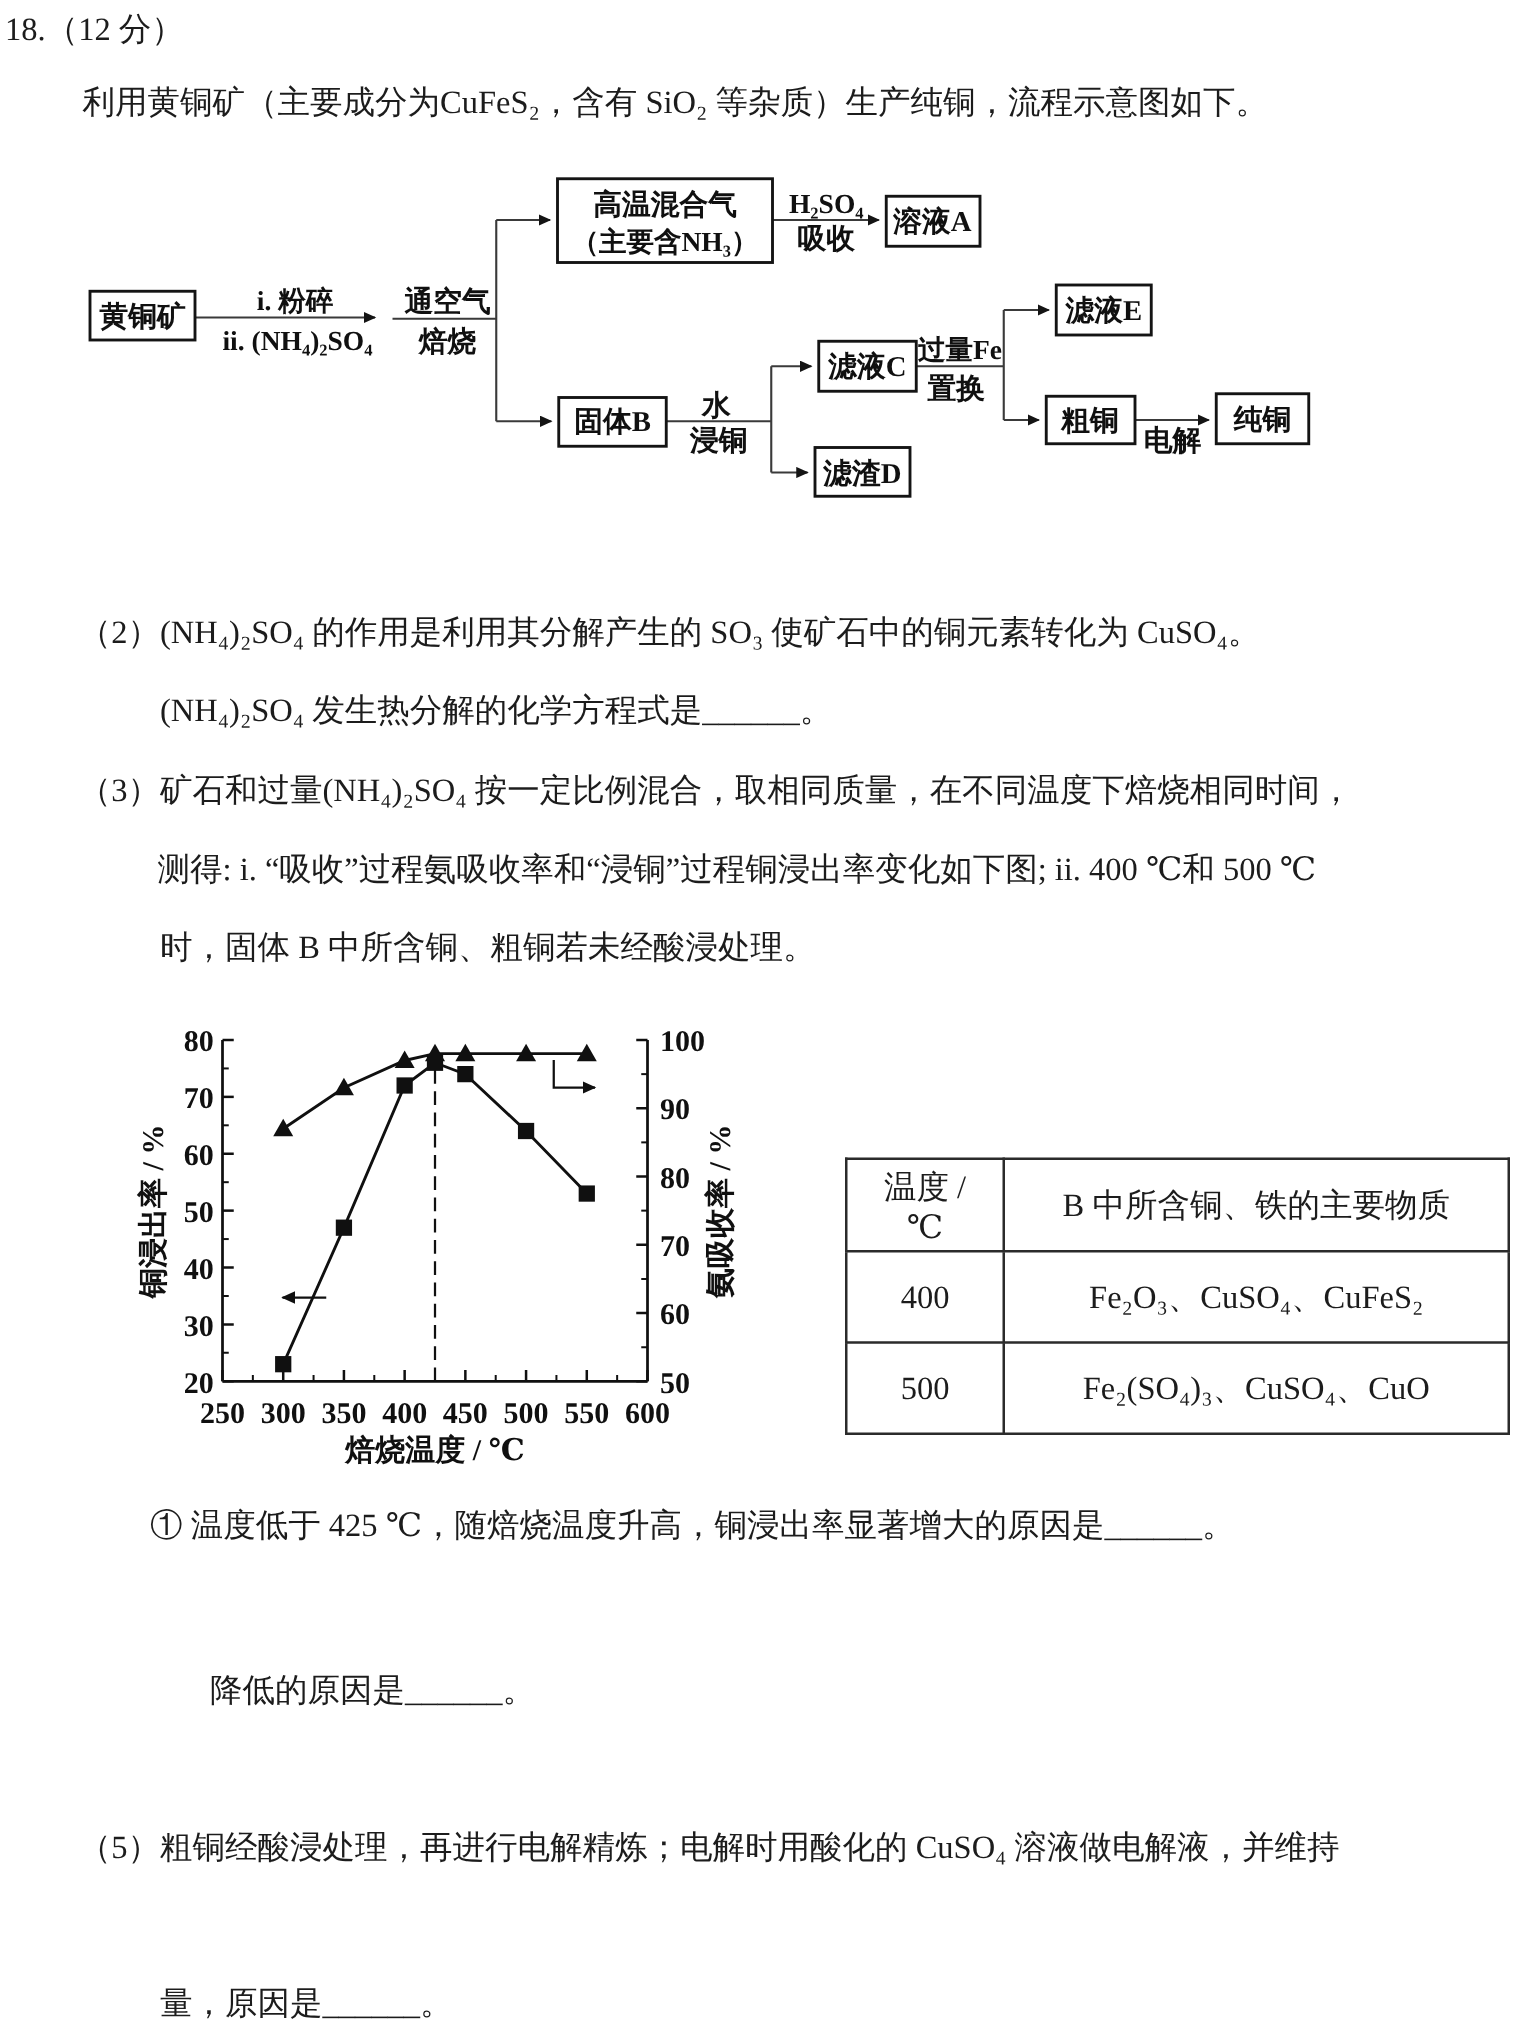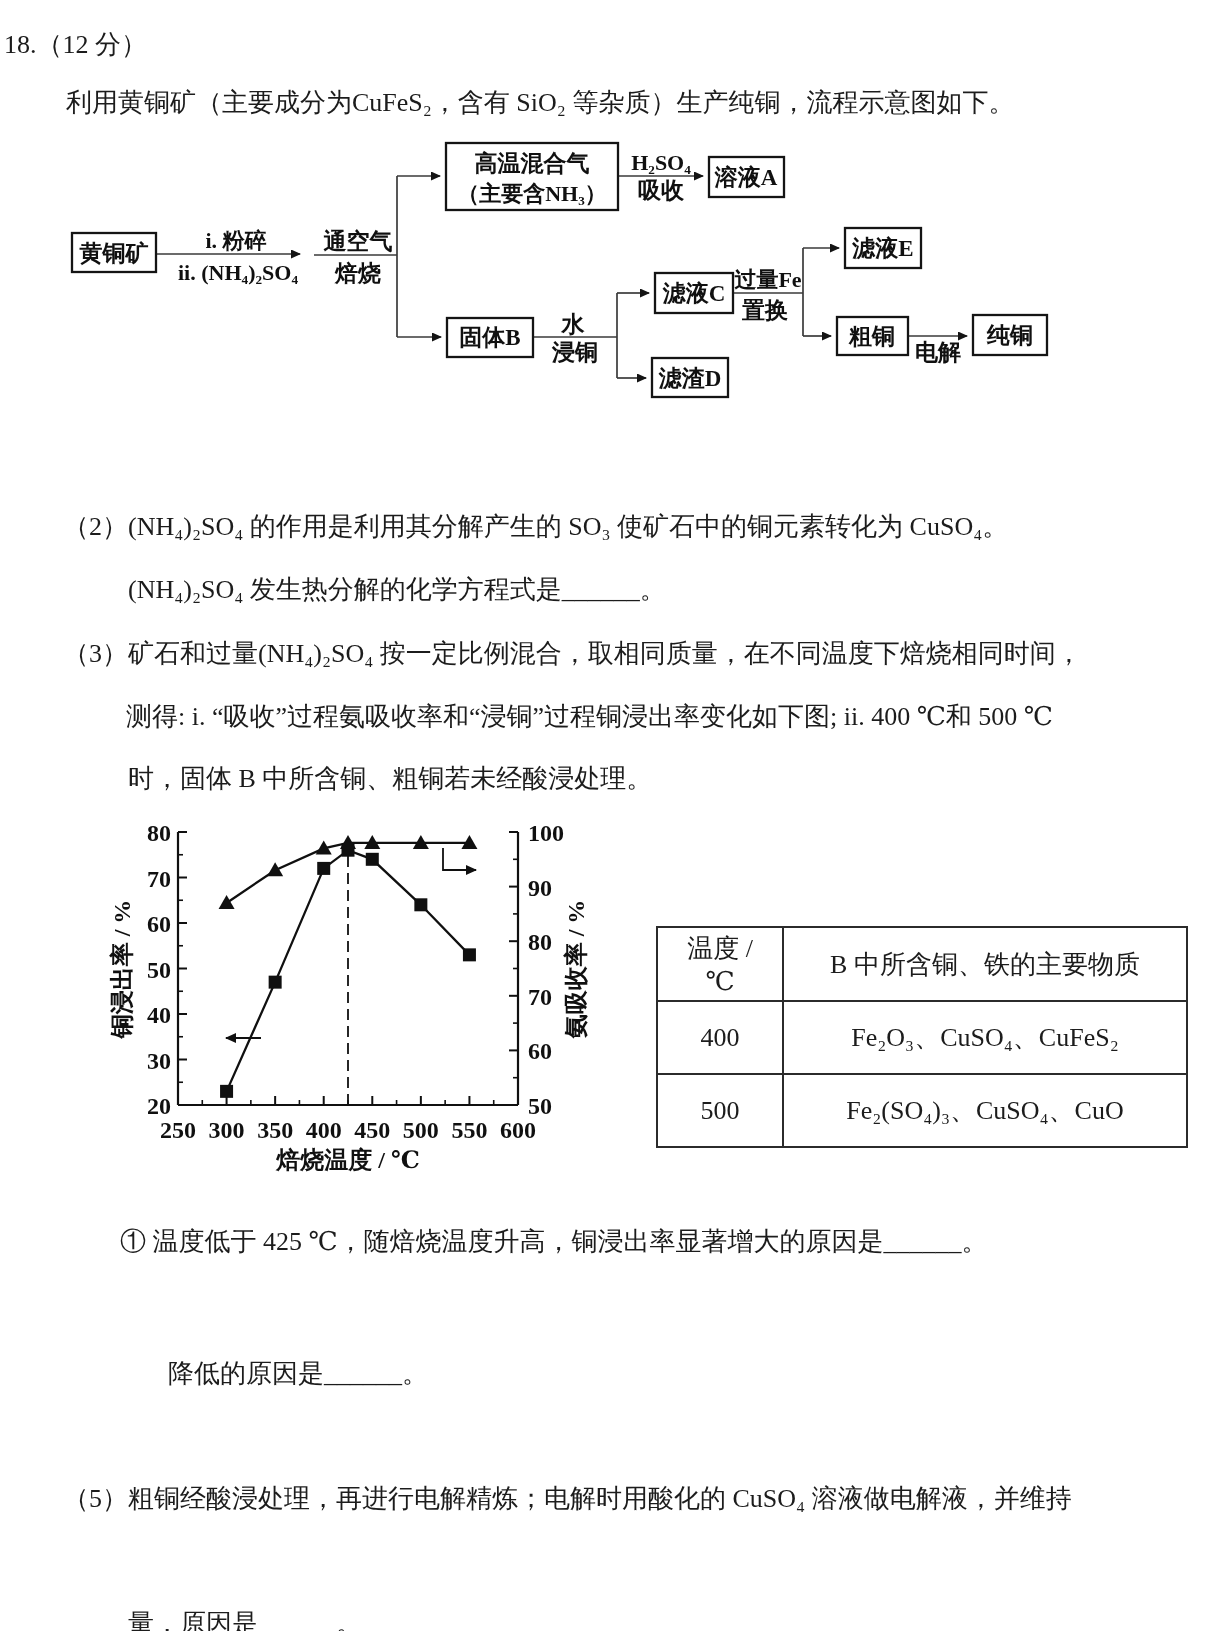--- a/index.html
+++ b/index.html
@@ -1,32 +1,32 @@
 <!DOCTYPE html>
 <html><head>
 <meta charset="utf-8">
 <style>
   html,body{margin:0;padding:0;background:#fff;}
   .page{position:relative;width:1214px;height:1631px;background:#ffffff;overflow:hidden;
         font-family:"Liberation Serif","DejaVu Serif",serif;color:#1c1c1c;}
-  .line{position:absolute;font-size:26px;line-height:1.25;white-space:pre;margin-top:21px;}
+  .line{position:absolute;font-size:26px;line-height:1.25;white-space:pre;}
   
   .fc-svg,.chart-svg{position:absolute;}
   .fc-box{fill:#ffffff;stroke:#141414;stroke-width:2.3px;}
   .fc-line{stroke:#3a3a3a;stroke-width:1.7px;fill:none;}
   .fc-text{font-family:"Liberation Serif","DejaVu Serif",serif;font-weight:bold;
            font-size:23px;fill:#101010;text-anchor:middle;}
   .fc-text.small{font-size:22px;}
   
   .tick-label{font-family:"Liberation Serif","DejaVu Serif",serif;font-size:24px;
               font-weight:bold;fill:#101010;}
   .axis-title{font-family:"Liberation Serif","DejaVu Serif",serif;font-size:24px;
               font-weight:bold;fill:#101010;text-anchor:middle;}
   
-  .solids{position:absolute;left:656px;top:926px;border-collapse:collapse;background:#fff;}
+  .solids{position:absolute;left:676px;top:926px;border-collapse:collapse;background:#fff;}
   .solids th,.solids td{border:2px solid #2b2b2b;font-weight:normal;font-size:26px;
               text-align:center;vertical-align:middle;padding:0 14px;}
   .solids th{height:72px;}
   .solids td{height:71px;}
   .col-temp{width:96px;}
   .col-sub{width:374px;}
 </style>
 </head>
 <body>
 

